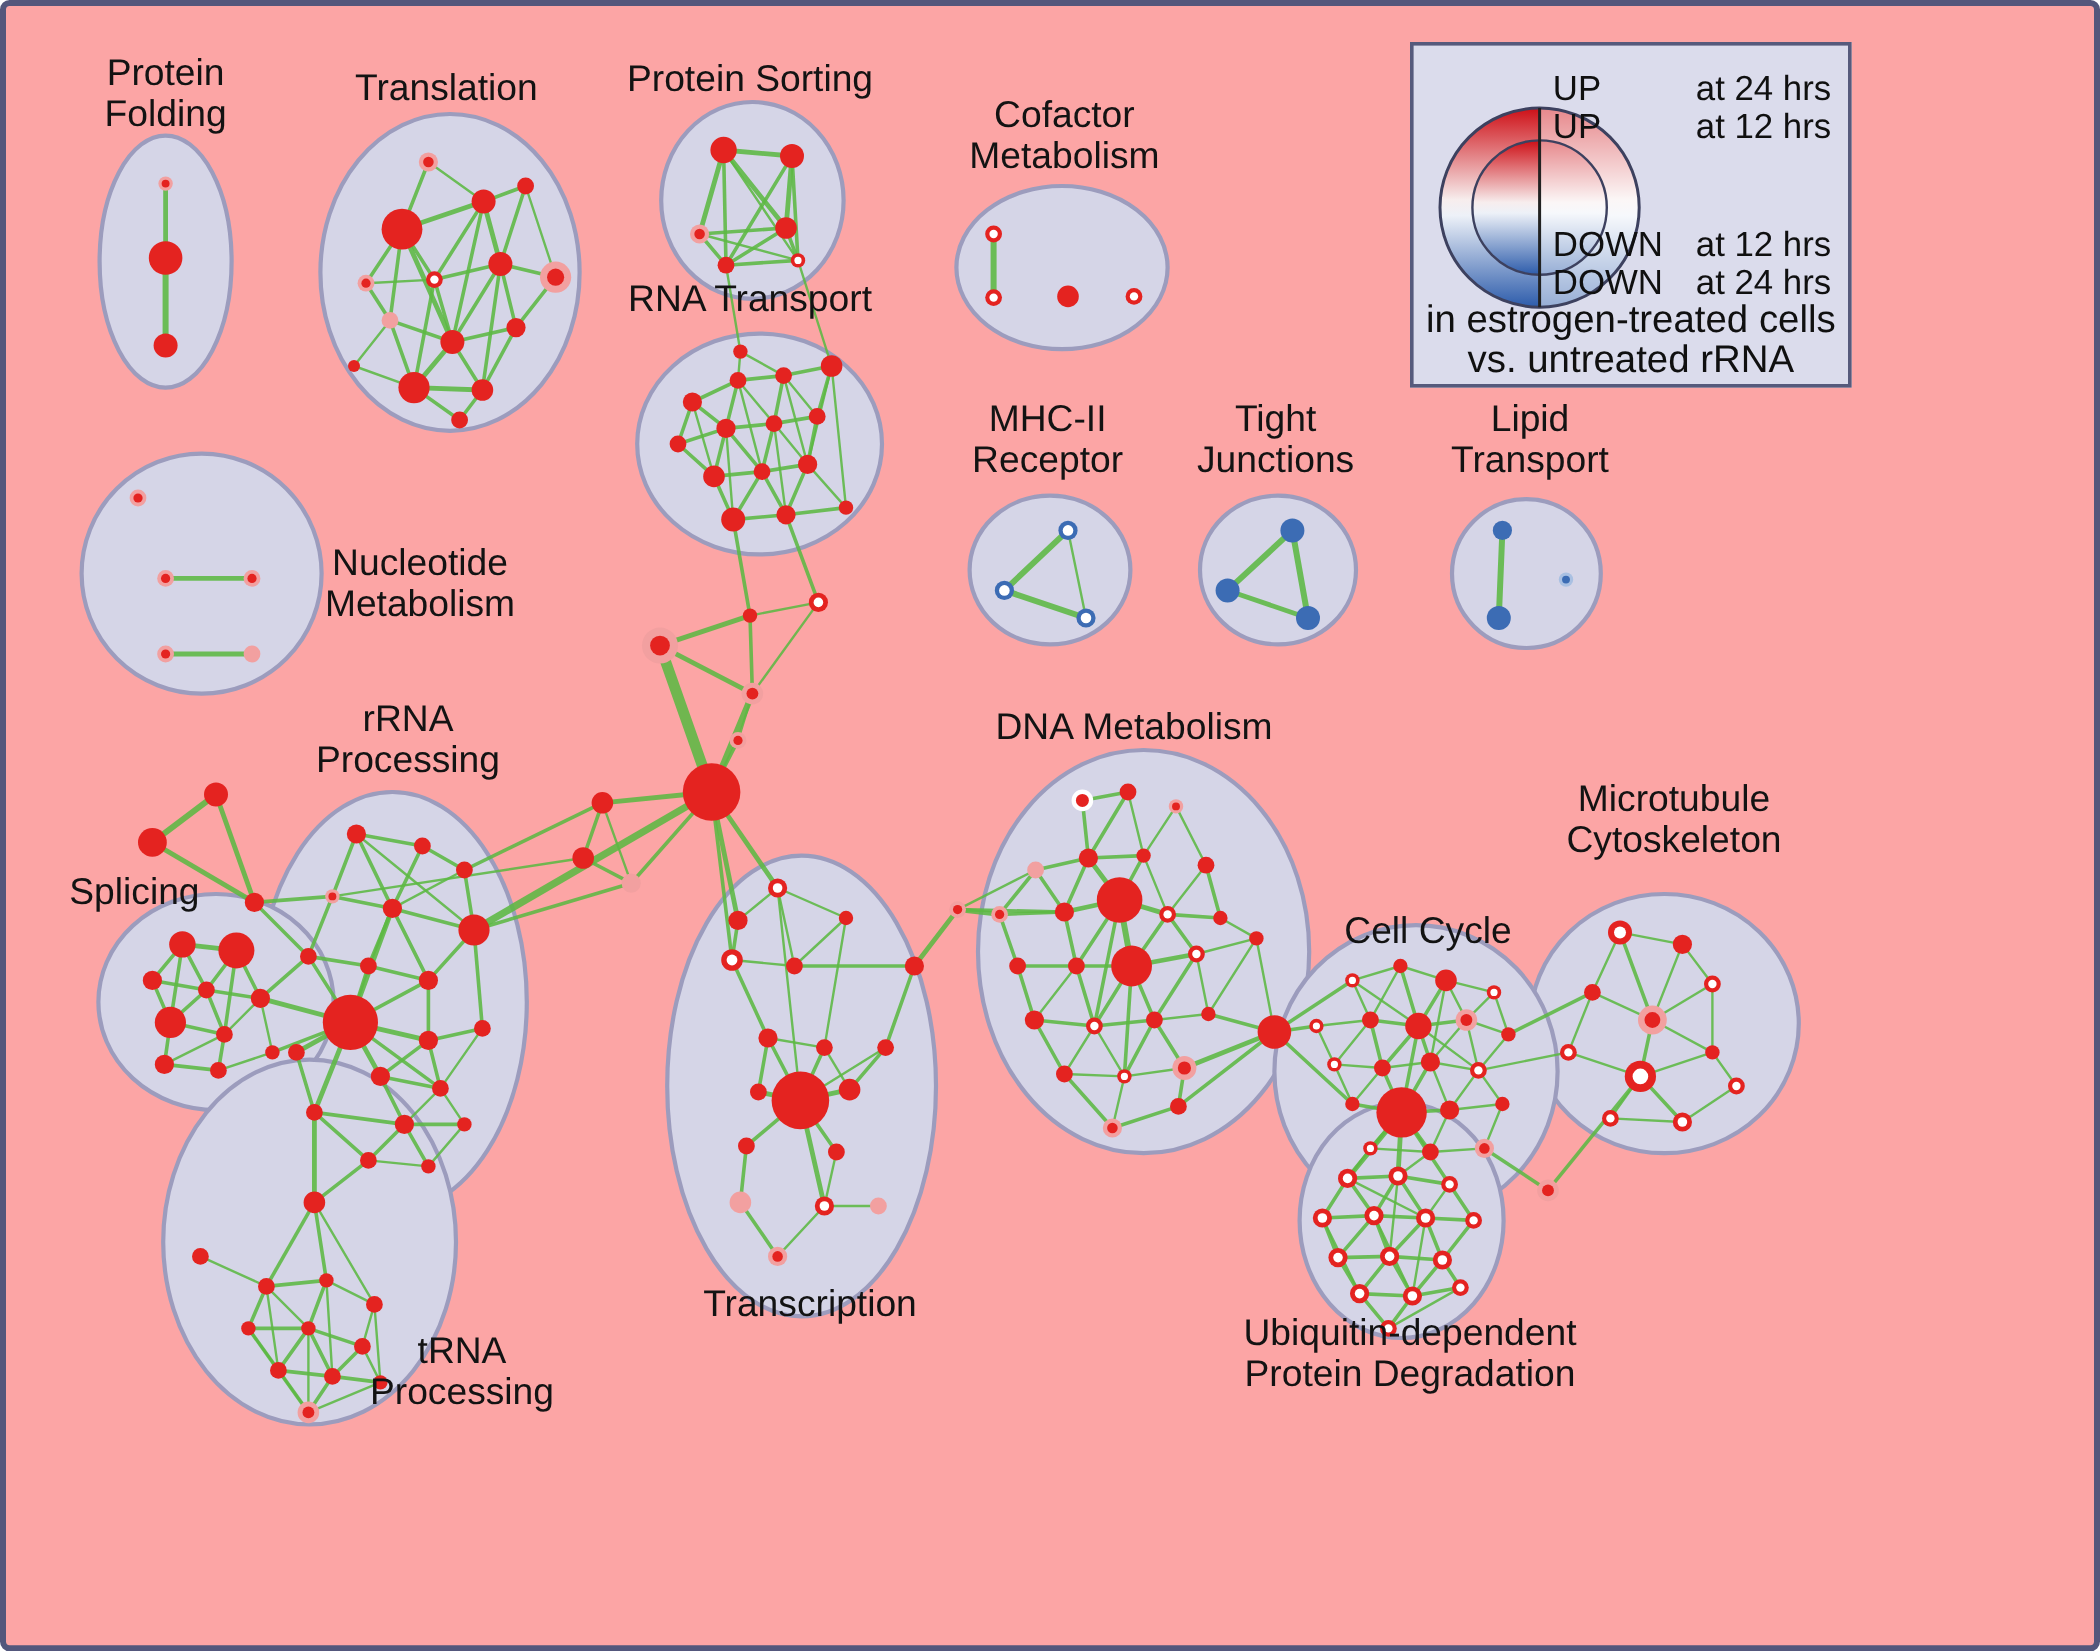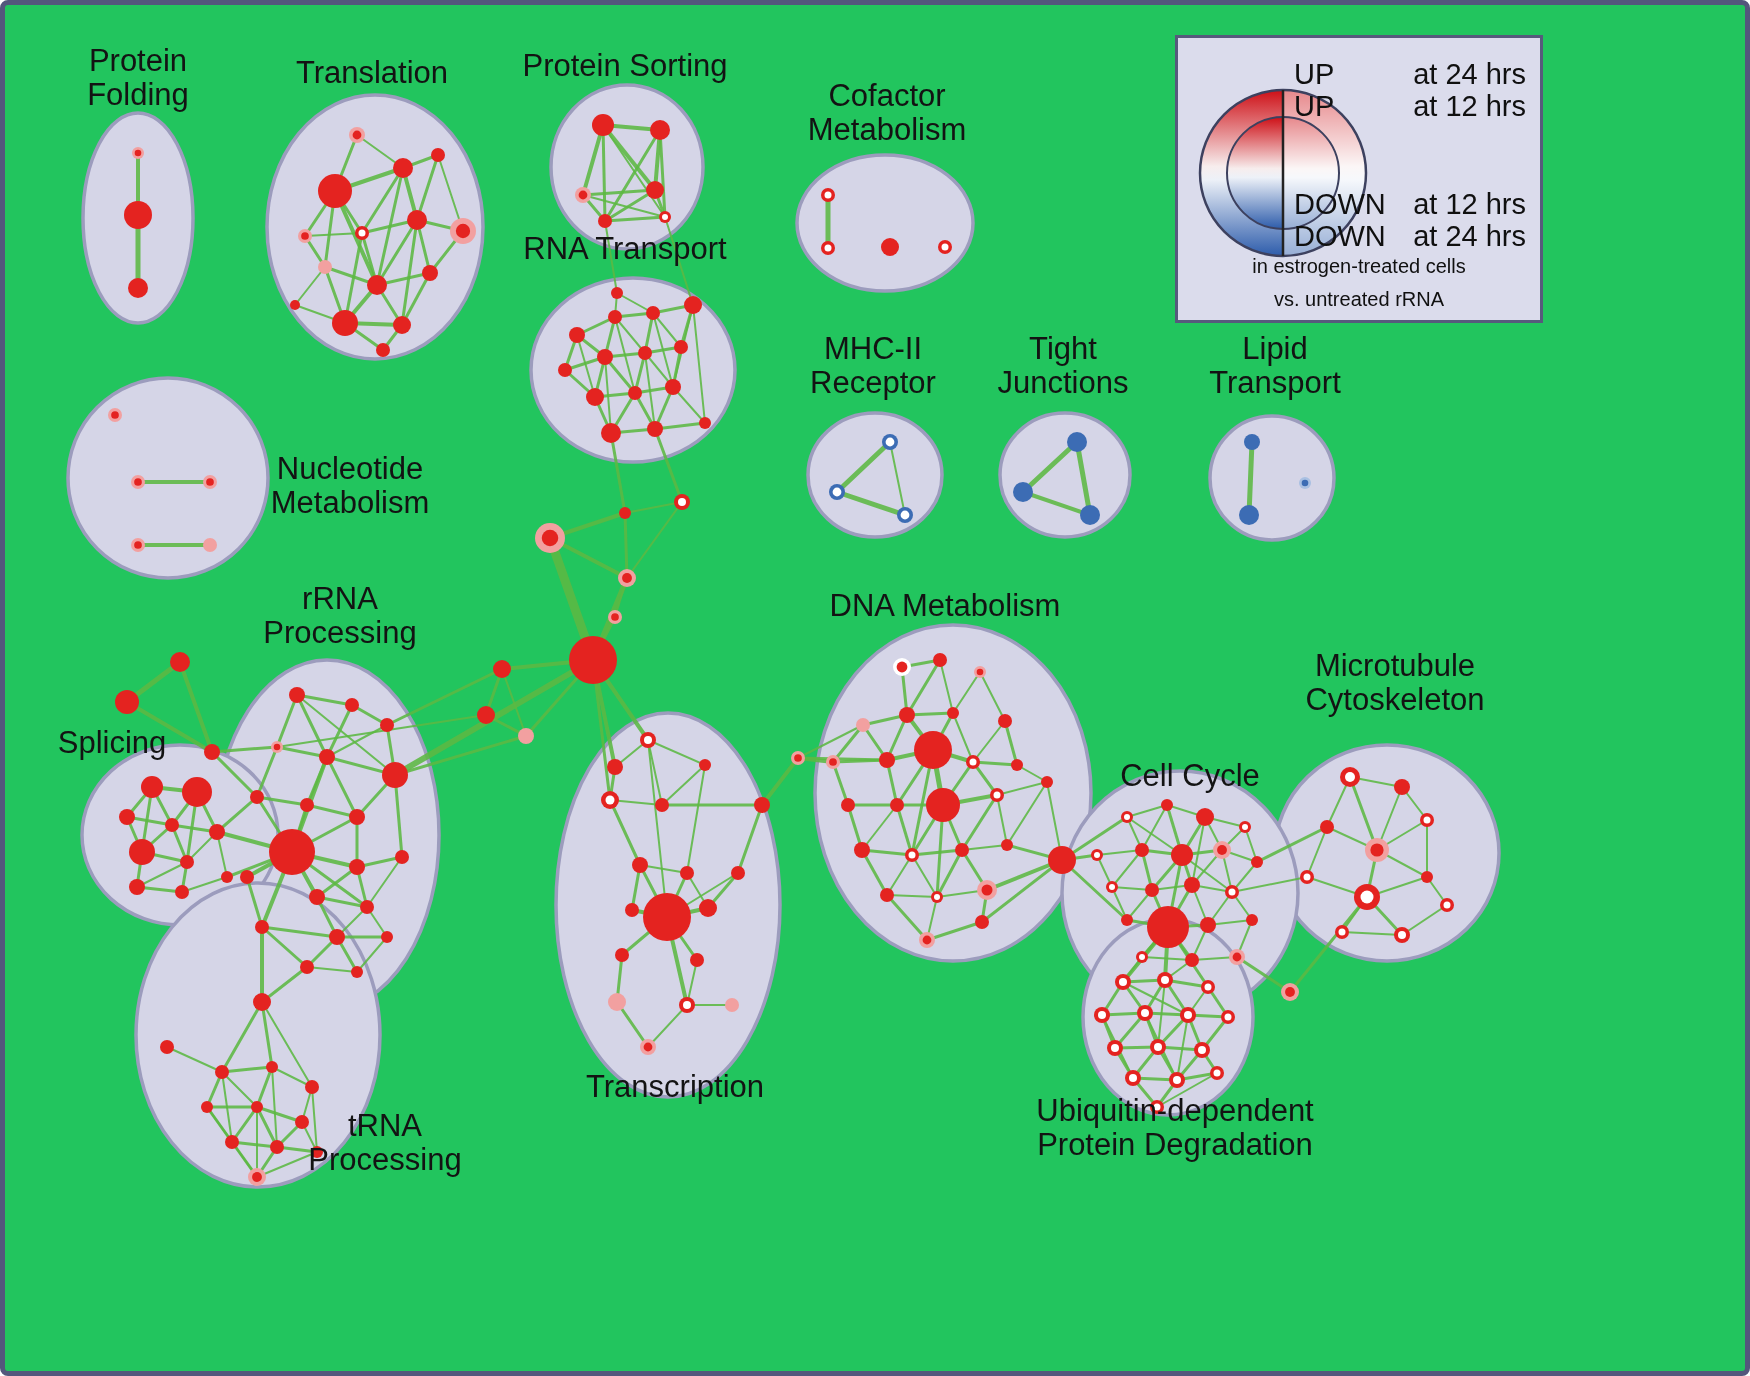--- a/index.html
+++ b/index.html
@@ -1,19 +1,19 @@
 <!DOCTYPE html>
 <html><head>
 <meta charset="utf-8">
 <style>
   html,body{margin:0;padding:0;background:#ffffff;}
   .figure{
     position:relative;
     width:1750px;height:1376px;
-    background:#22c55e;
+    background:#fca5a5;
     border:5px solid #53577c;
     border-radius:8px;
     box-sizing:border-box;
     overflow:hidden;
     font-family:"Liberation Sans", sans-serif;
   }
   #net{position:absolute;left:0;top:0;}
   .clabel{font-family:"Liberation Sans",sans-serif;font-size:31px;fill:#131313;}
   .legend{
     position:absolute;left:1170px;top:30px;width:368px;height:288px;
@@ -21,21 +21,21 @@
   }
   .legend-gfx{position:absolute;left:0;top:0;}
   .lrow{
     position:absolute;left:116px;right:14px;
     display:flex;justify-content:space-between;
     font-size:29px;color:#101010;line-height:32px;
   }
   .lrow .t{white-space:nowrap;}
   .lnote{
     position:absolute;left:0;right:0;top:212px;
-    text-align:center;font-size:20px;color:#101010;line-height:33px;
+    text-align:center;font-size:32px;color:#101010;line-height:33px;
   }
 </style>
 </head>
 <body>
 
 <div class="figure">
   <svg id="net" width="1750" height="1376" viewBox="0 0 1750 1376">
       <ellipse cx="133" cy="213" rx="55" ry="105" fill="#d5d5e7" stroke="#9c9cbd" stroke-width="3.5"></ellipse>
       <ellipse cx="370" cy="222" rx="108" ry="132" fill="#d5d5e7" stroke="#9c9cbd" stroke-width="3.5"></ellipse>
       <ellipse cx="622" cy="162" rx="76" ry="82" fill="#d5d5e7" stroke="#9c9cbd" stroke-width="3.5"></ellipse>

